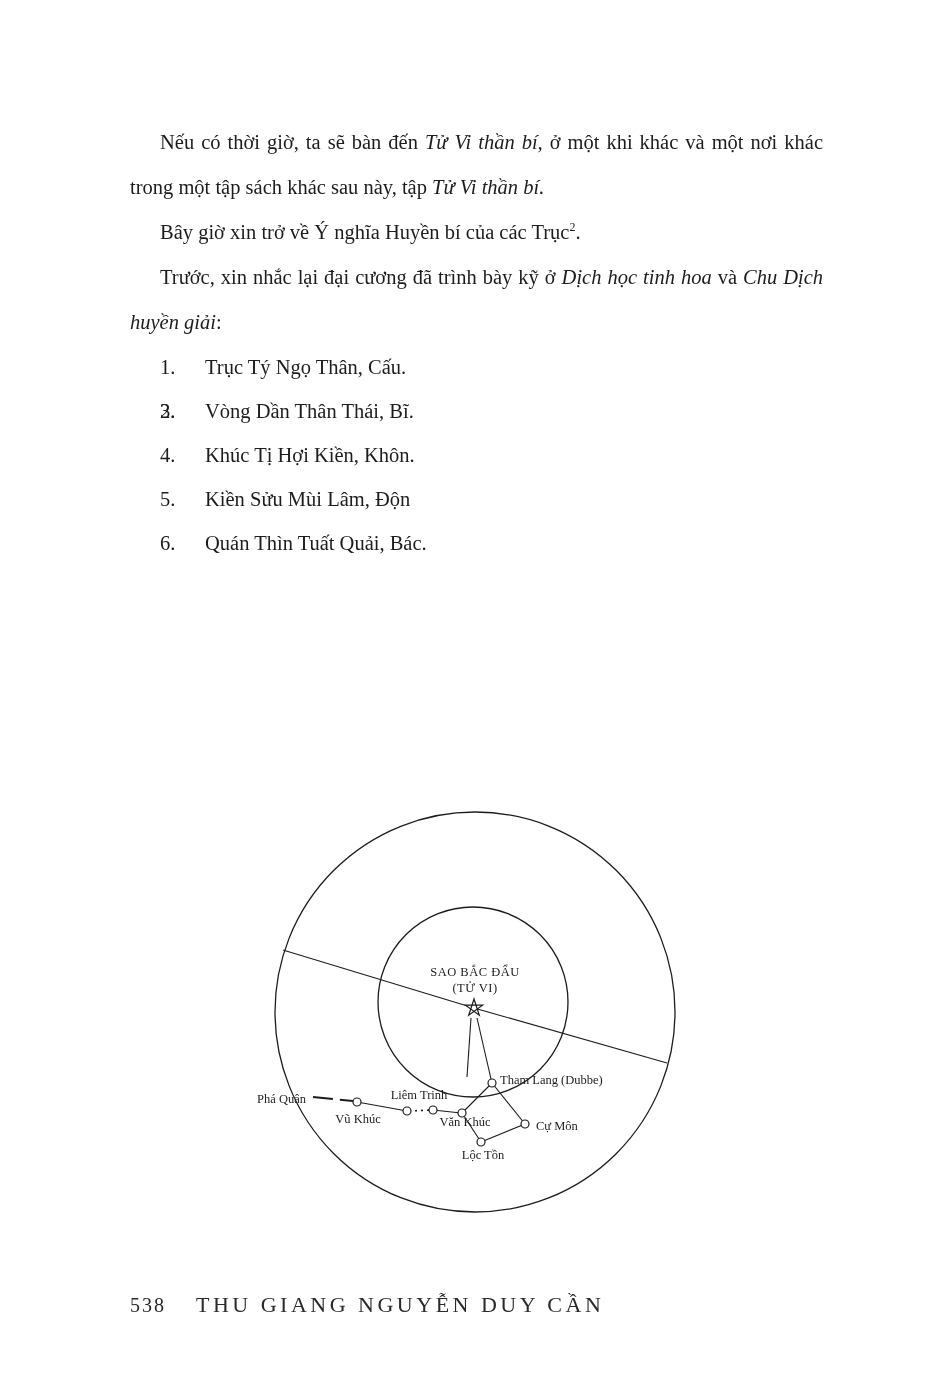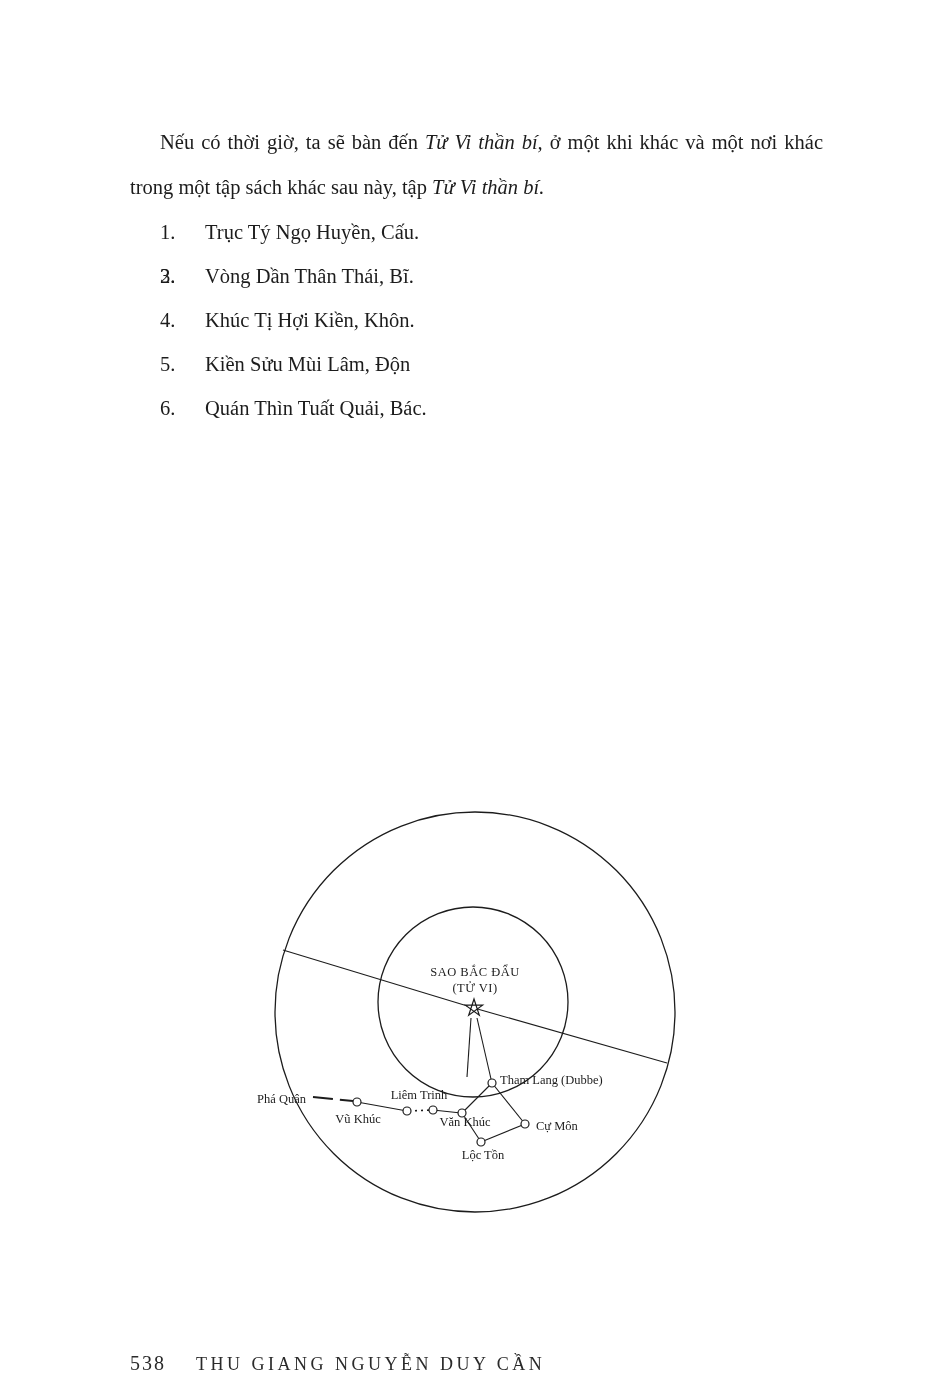--- a/index.html
+++ b/index.html
@@ -35,42 +35,44 @@
   .list-num { position:absolute; left:30px; }
   .diagram-svg { position:absolute; left:0; top:0; }
   .diagram-svg text {
     font-family:"Liberation Serif","DejaVu Serif",serif;
     fill:#1c1c1c;
   }
   .star-label { font-size:12.5px; }
   .center-label { font-size:12.5px; letter-spacing:0.5px; }
   .footer {
     position:absolute;
-    left:130px; top:1335px;
+    left:130px; top:1275px;
     display:flex; align-items:baseline; gap:30px;
     color:#2a2a2a;
   }
   .footer-num { font-size:20px; letter-spacing:2px; }
-  .footer-title { font-size:18px; letter-spacing:3.5px; }
+  .footer-title { font-size:22px; letter-spacing:3.5px; }
 </style>
 </head>
 <body>
 
 <div class="page">
 
   <div class="content">
 
     <p class="para"><span>Nếu có thời giờ, ta sẽ bàn đến </span><span class="italic">Tử Vi thần bí,</span><span> ở một khi khác và một nơi khác trong một tập sách khác sau này, tập </span><span class="italic">Tử Vi thần bí.</span></p>
 
+    <p class="para"><span>Bây giờ xin trở về Ý nghĩa Huyền bí của các Trục</span><sup class="note-ref">2</sup><span>.</span></p>
 
+    <p class="para"><span>Trước, xin nhắc lại đại cương đã trình bày kỹ ở </span><span class="italic">Dịch học tinh hoa</span><span> và </span><span class="italic">Chu Dịch huyền giải</span><span>:</span></p>
 
     <ol class="list">
       <li class="list-item">
         <span class="list-num">1.</span>
-        <span>Trục Tý Ngọ Huyền, Cấu.</span>
+        <span>Trục Tý Ngọ Thân, Cấu.</span>
       </li>
       <li class="list-item">
         <span class="list-num">2.</span>
       </li>
       <li class="list-item">
         <span class="list-num">3.</span>
         <span>Vòng Dần Thân Thái, Bĩ.</span>
       </li>
       <li class="list-item">
         <span class="list-num">4.</span>

